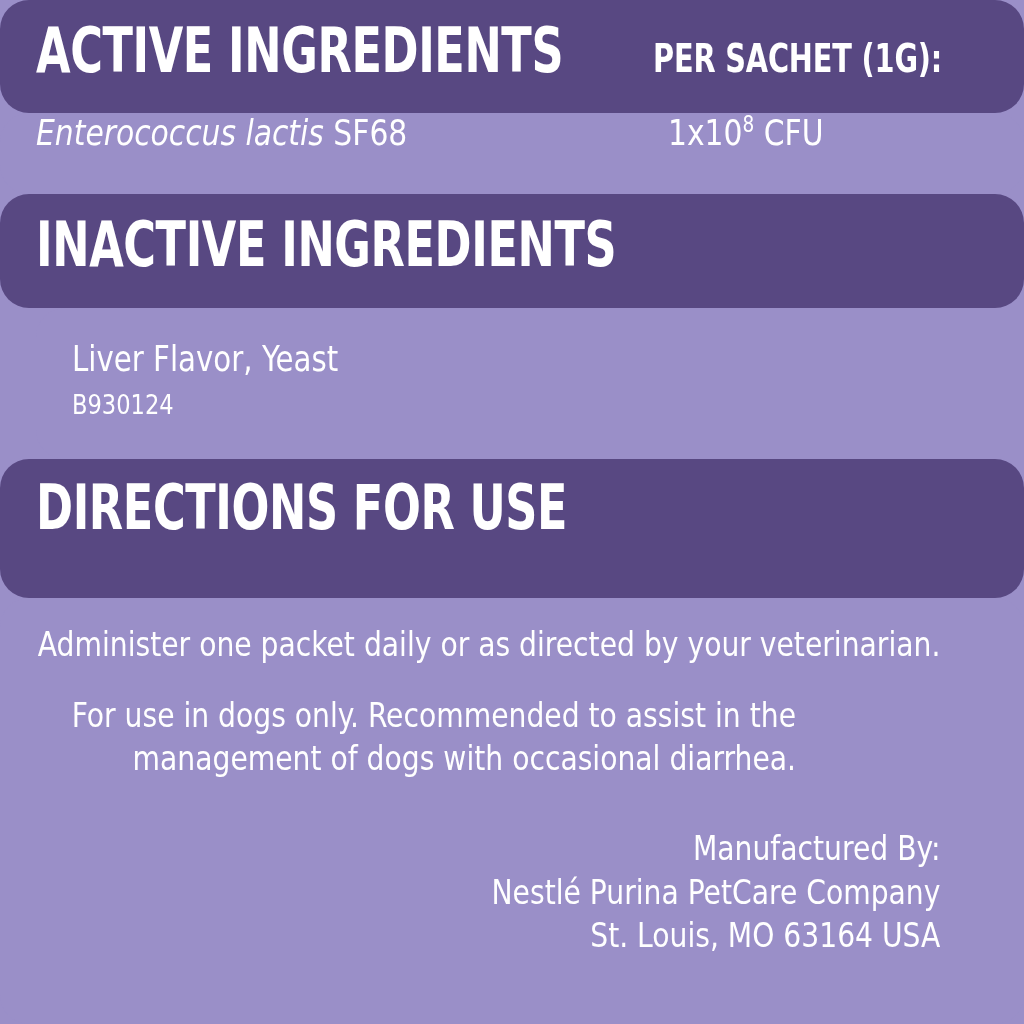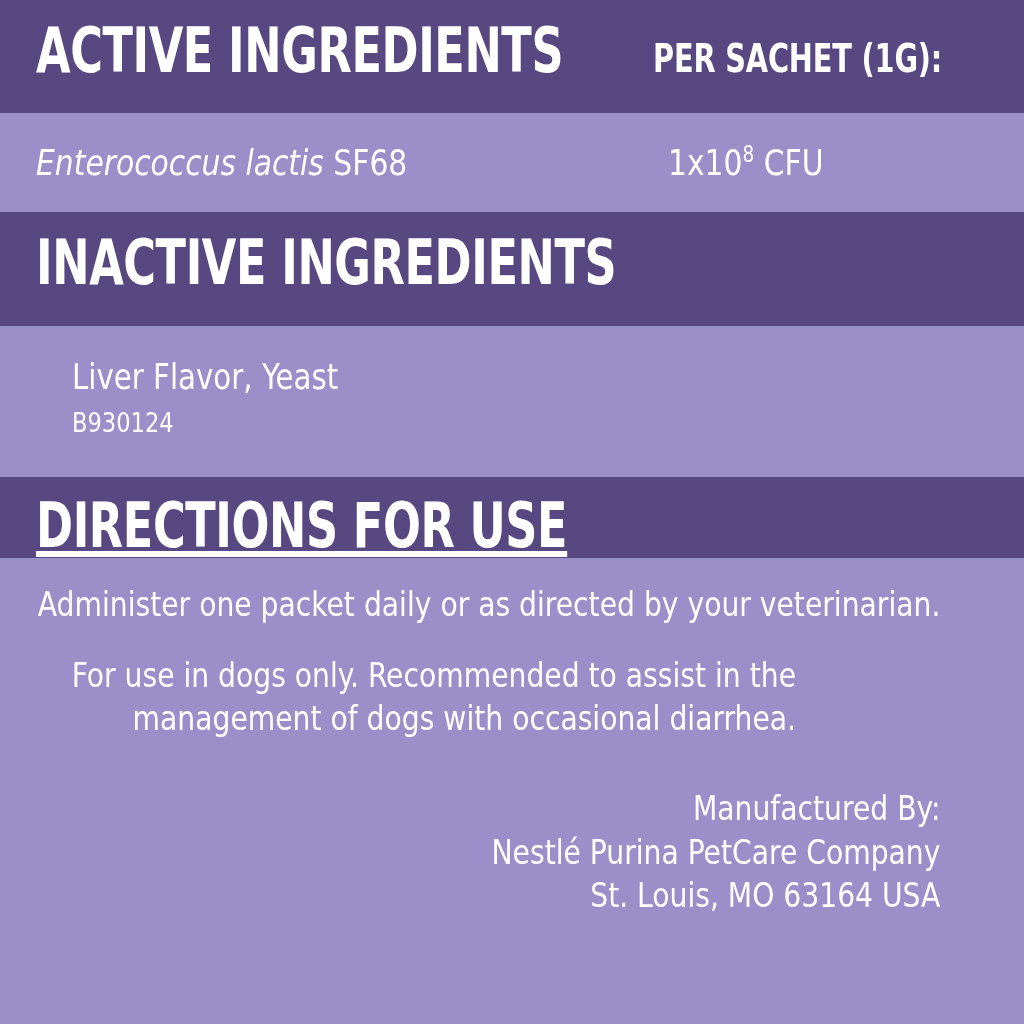--- a/index.html
+++ b/index.html
@@ -28,32 +28,33 @@
 
   
   .band-dark  { background: #584882; }
   .band-light { background: #9a8fc8; }
 
   .band {
     width: 100%;
     padding-left: 36px;
     padding-right: 36px;
     position: relative;
+    border-radius: 29px;
   }
 
   
   .hdr-band {
     display: flex;
     align-items: baseline;
     gap: 30px;
   }
 
   .hdr-active   { height: 113px; padding-top: 22px; }
   .hdr-inactive { height: 114px; padding-top: 22px; }
-  .hdr-dir      { height: 81px; padding-top: 20px; text-decoration: underline; }
+  .hdr-dir      { height: 139px; padding-top: 20px; }
 
   .section-title {
     font-family: "Liberation Sans Narrow", "DejaVu Sans Condensed", "Liberation Sans", sans-serif;
     font-weight: 700;
     font-size: 62px;
     line-height: 0.95;
     letter-spacing: -0.5px;
     transform: scaleX(0.80);
     transform-origin: left center;
     white-space: nowrap;
@@ -68,23 +69,22 @@
     letter-spacing: -0.2px;
     transform: scaleX(0.82);
     transform-origin: left center;
     white-space: nowrap;
     color: #ffffff;
     margin-left: -72px;
   }
 
   
   .row-active {
-    height: 99px;
+    height: 81px;
     display: flex;
-    align-items: center;
   }
 
   .ingredient-name {
     font-family: "Liberation Sans Narrow", "DejaVu Sans Condensed", "Liberation Sans", sans-serif;
     font-size: 36px;
     line-height: 1.1;
     white-space: nowrap;
     transform: scaleX(0.92);
     transform-origin: left center;
     color: #ffffff;

